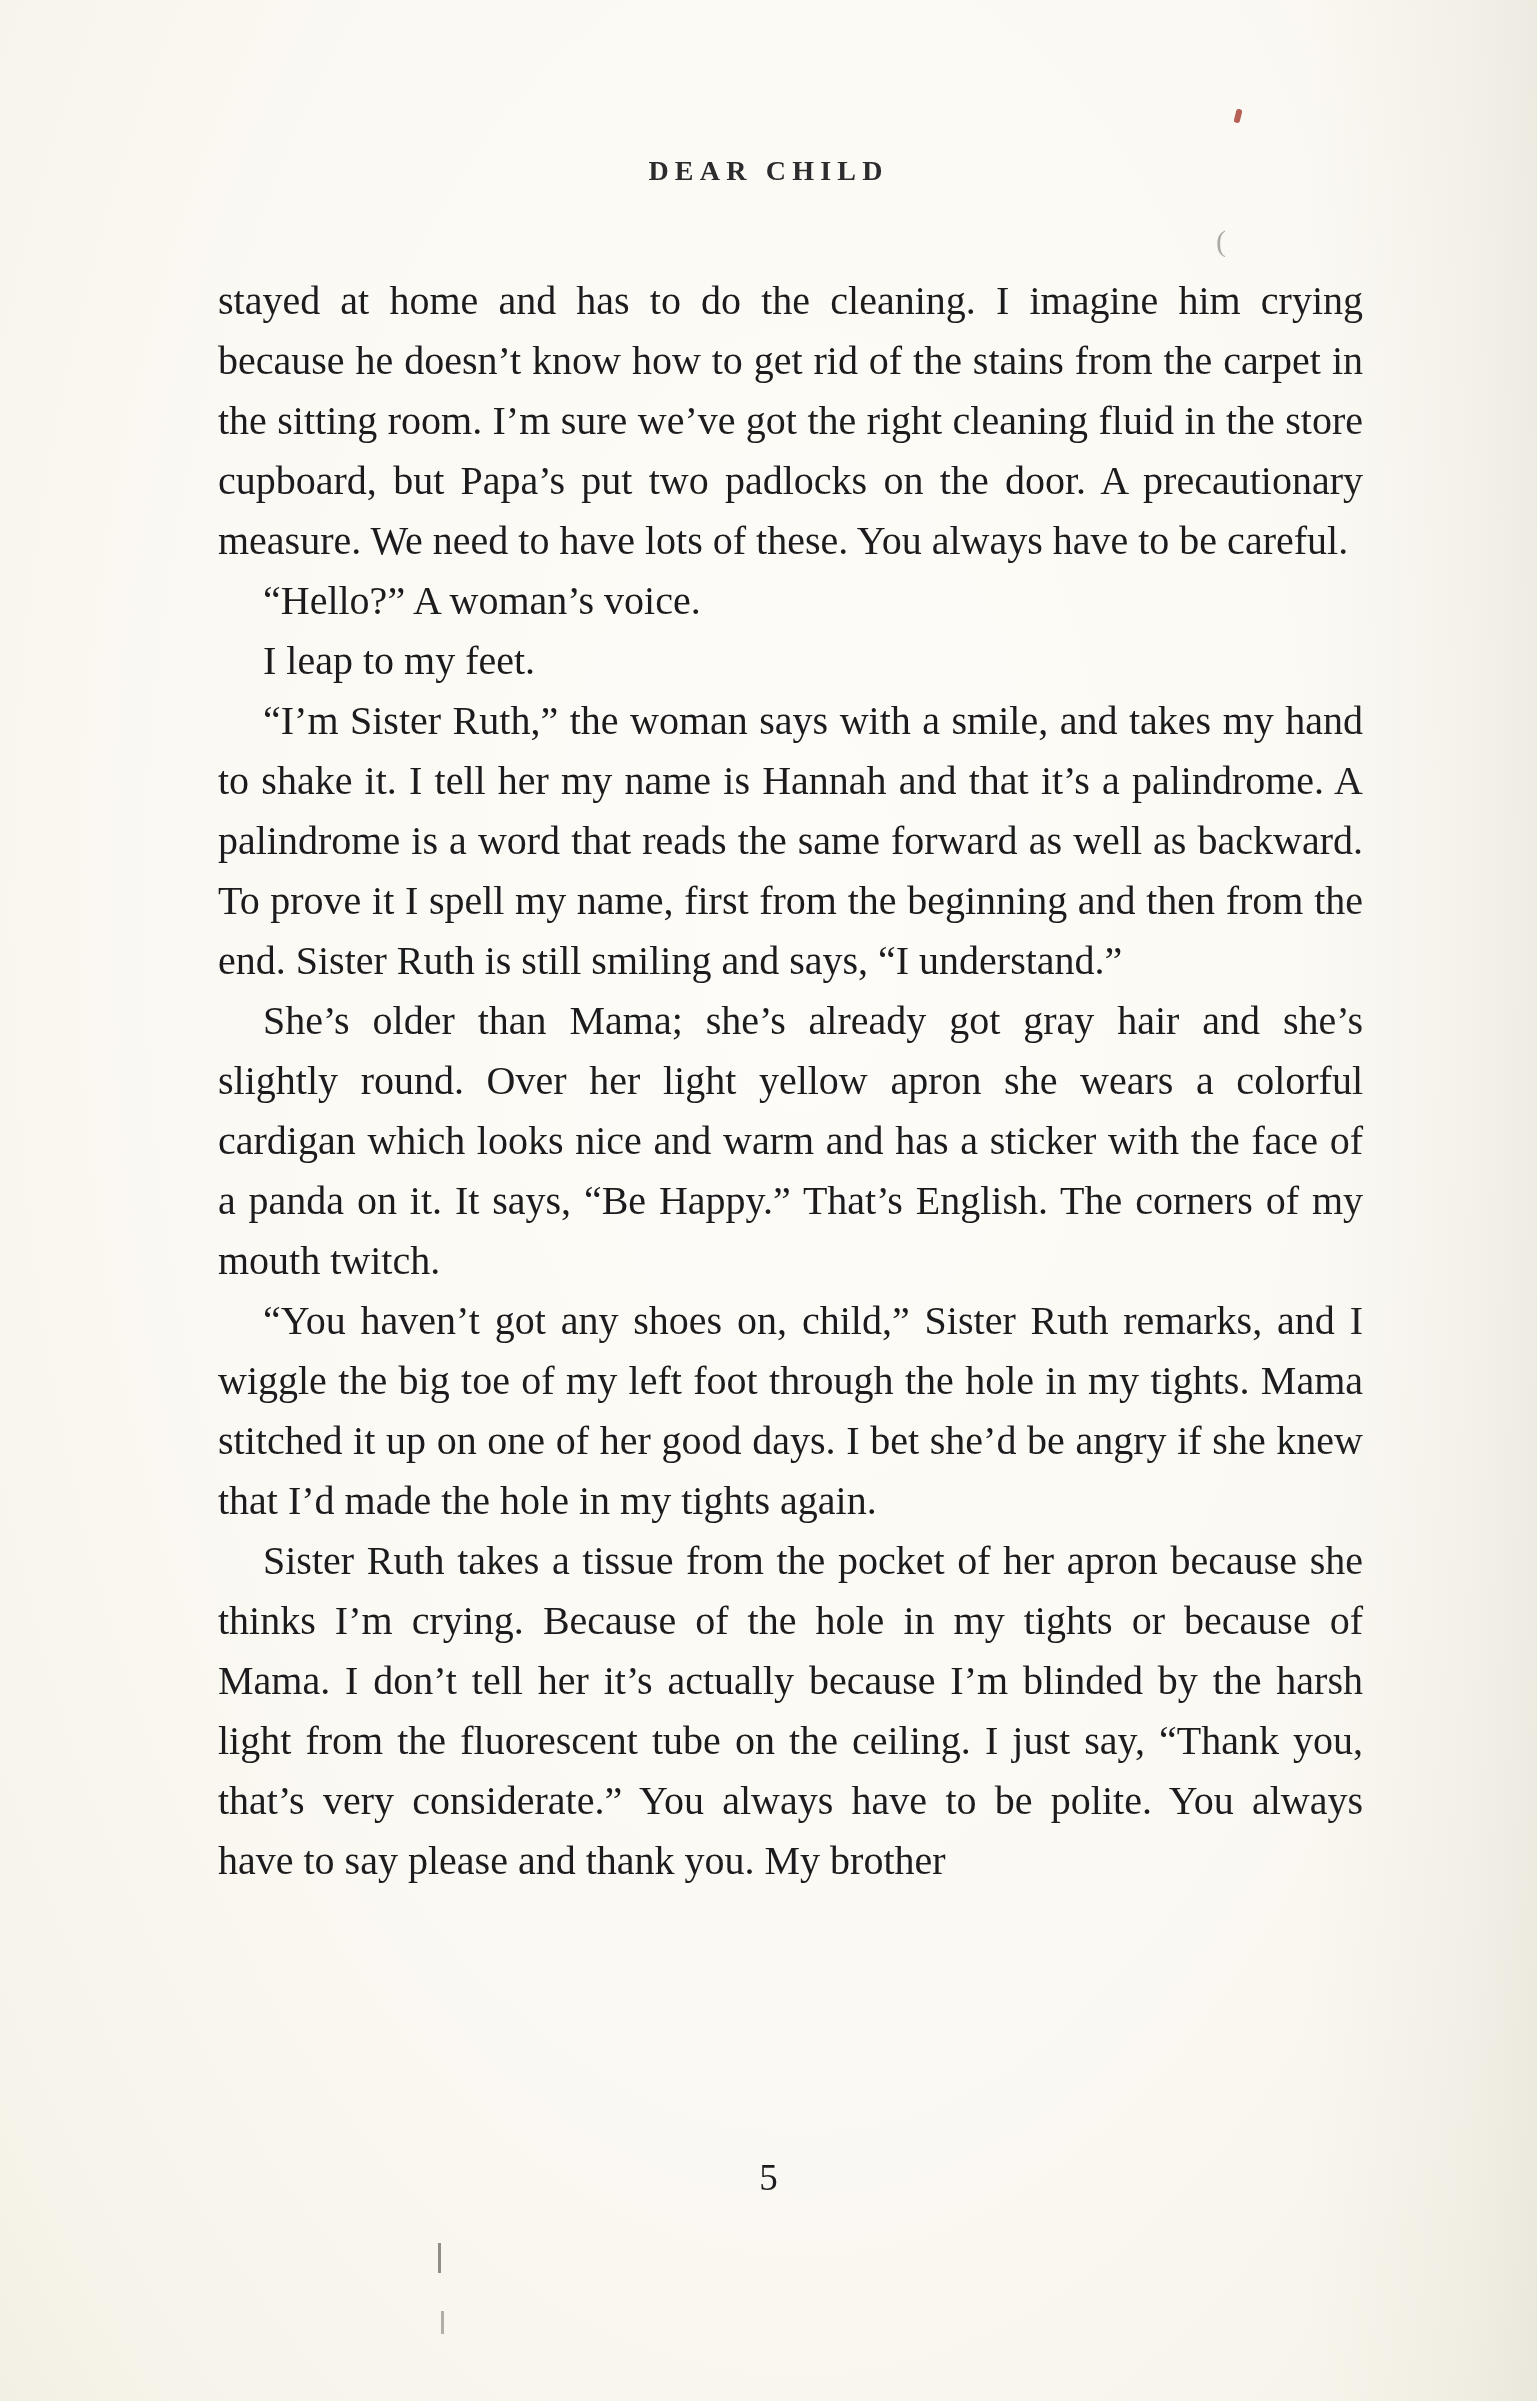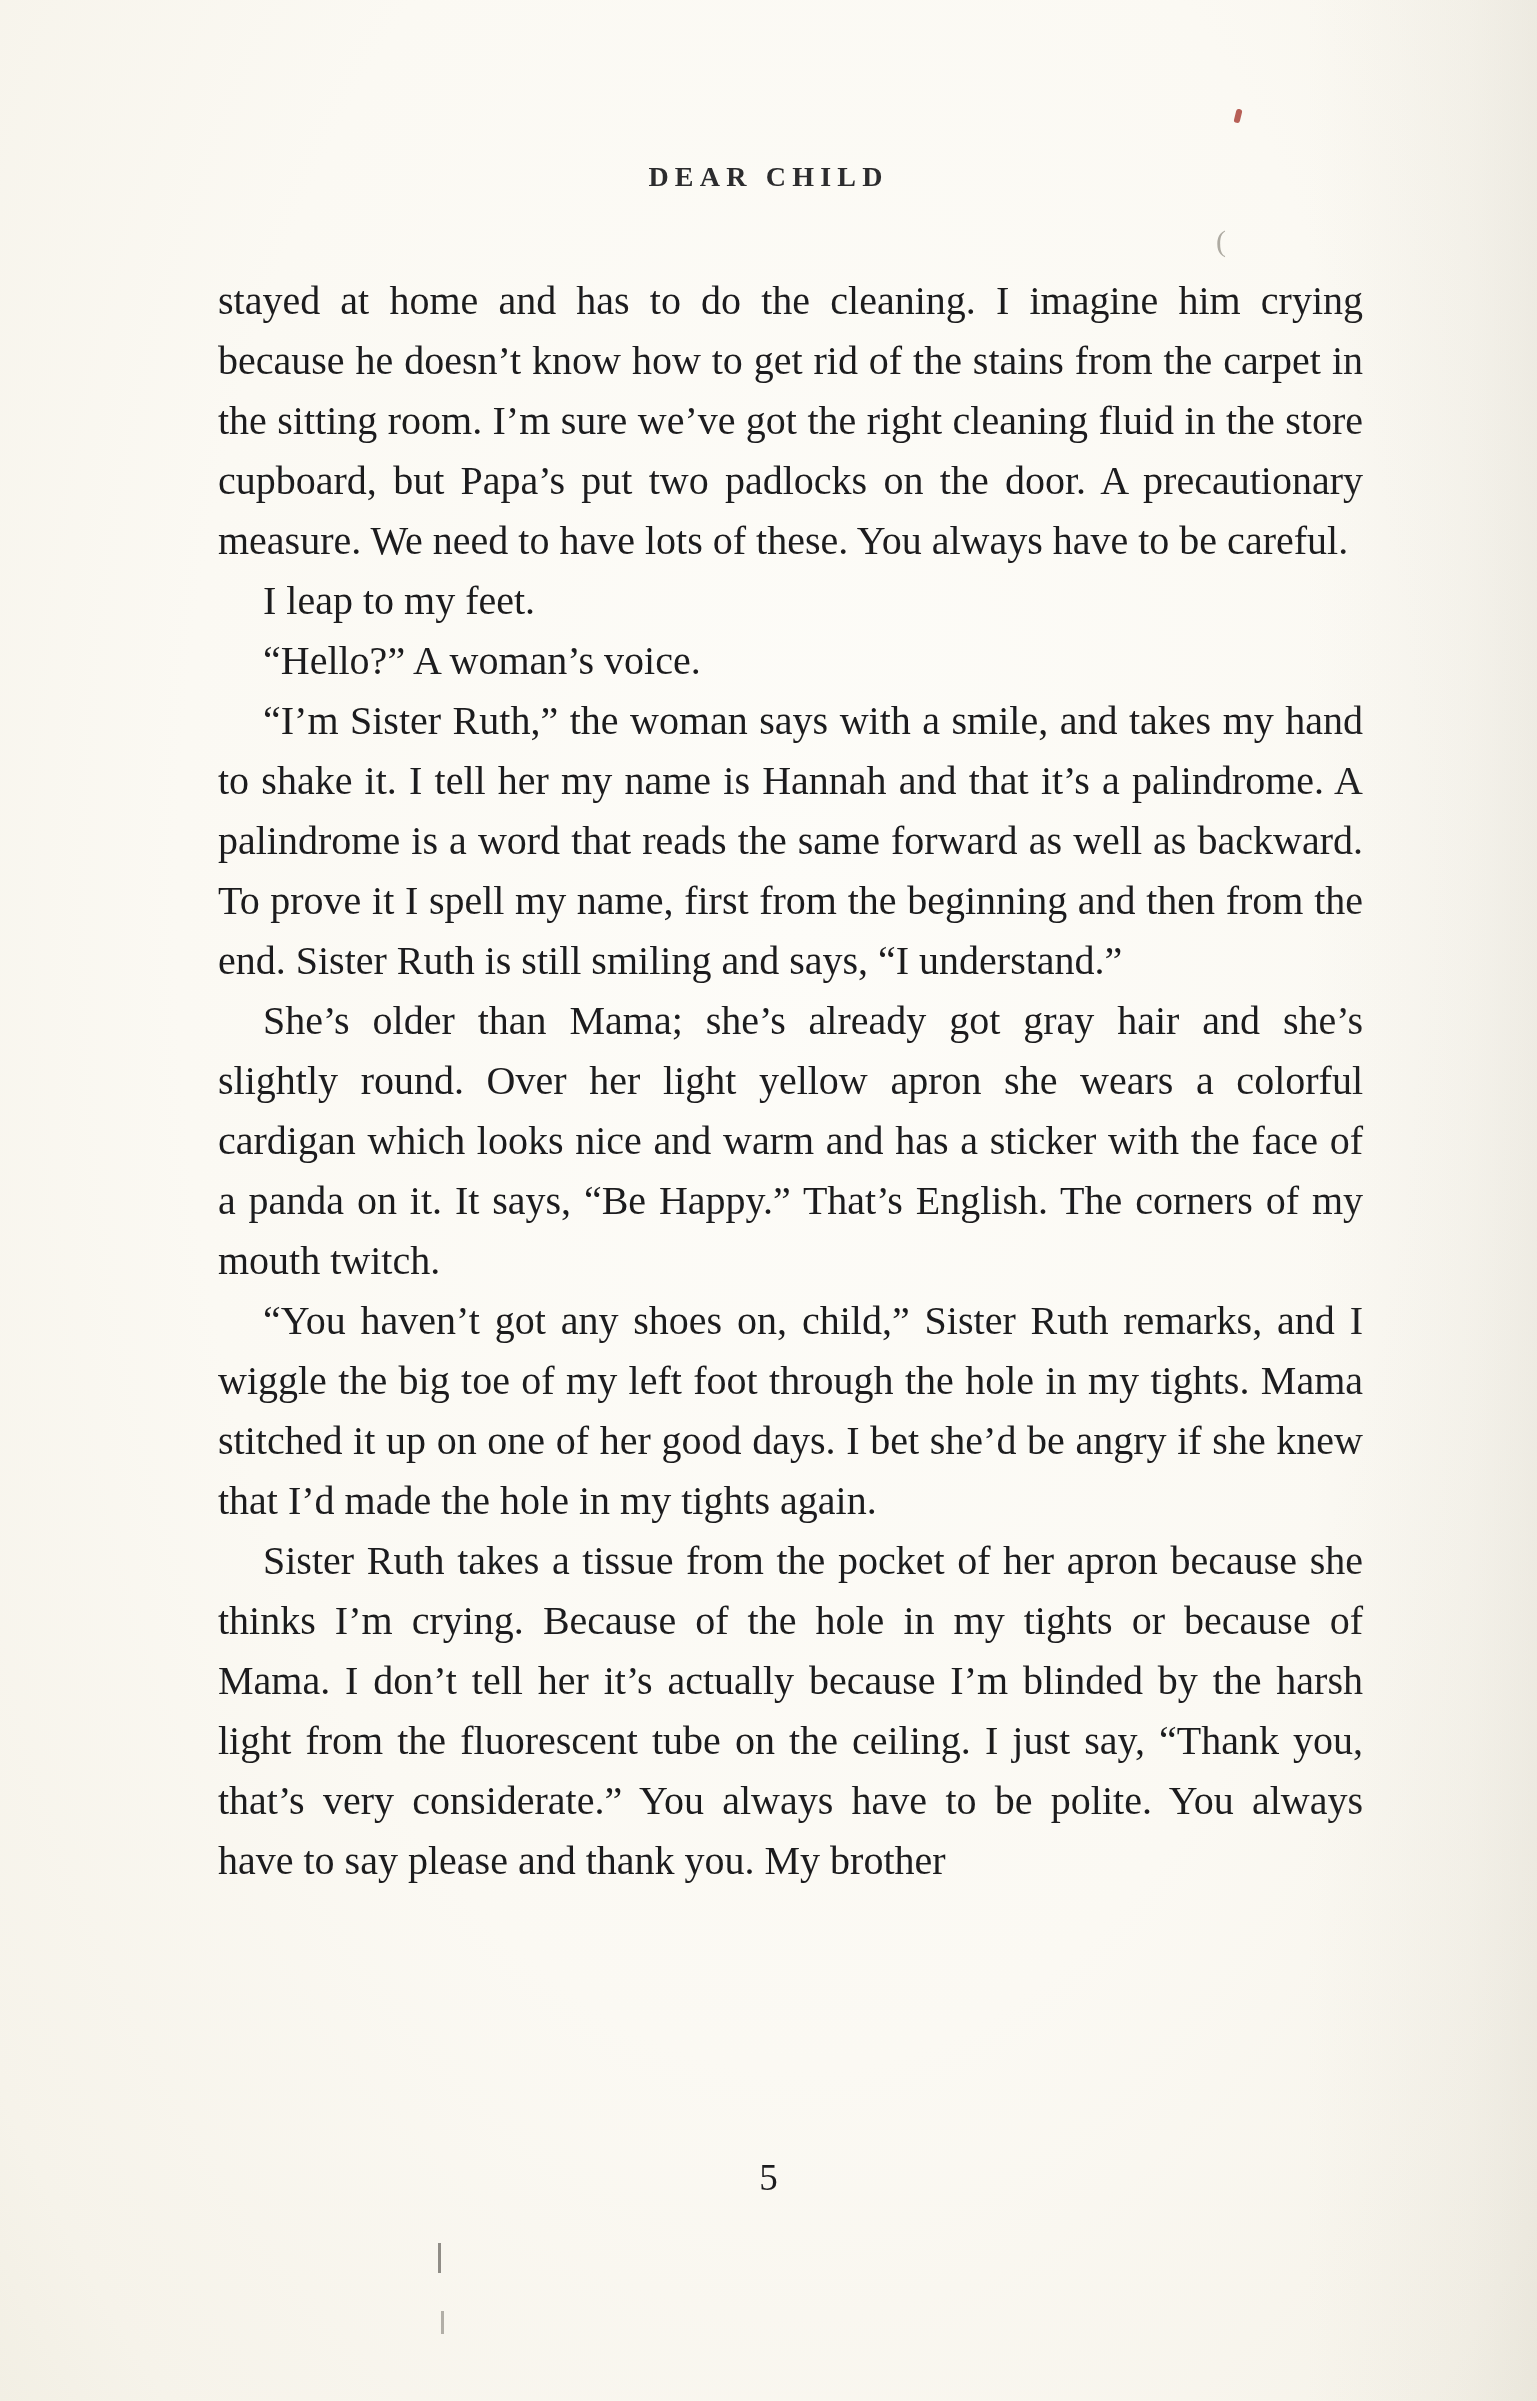--- a/index.html
+++ b/index.html
@@ -22,21 +22,21 @@
   .page::after {
     content: "";
     position: absolute;
     top: 0; right: 0;
     width: 231px; height: 100%;
     background: linear-gradient(to right, rgba(190,185,170,0) 0%, rgba(190,185,170,0.10) 70%, rgba(180,175,160,0.16) 100%);
     pointer-events: none;
   }
   .running-head {
     position: absolute;
-    top: 161px;
+    top: 155px;
     left: 0;
     width: 100%;
     text-align: center;
     font-size: 28px;
     font-weight: 700;
     letter-spacing: 6.2px;
     color: #2c2c2e;
   }
   .text-block {
     position: absolute;
@@ -106,22 +106,22 @@
 </style>
 </head>
 <body>
 
 <div class="page">
 
   <div class="running-head">DEAR CHILD</div>
 
   <div class="text-block">
       <p class="para">stayed at home and has to do the cleaning. I imagine him crying because he doesn’t know how to get rid of the stains from the carpet in the sitting room. I’m sure we’ve got the right cleaning fluid in the store cupboard, but Papa’s put two padlocks on the door. A precautionary measure. We need to have lots of these. You always have to be careful.</p>
+      <p class="para indent">“Hello?” A woman’s voice.</p>
       <p class="para indent">I leap to my feet.</p>
-      <p class="para indent">“Hello?” A woman’s voice.</p>
       <p class="para indent">“I’m Sister Ruth,” the woman says with a smile, and takes my hand to shake it. I tell her my name is Hannah and that it’s a palindrome. A palindrome is a word that reads the same forward as well as backward. To prove it I spell my name, first from the beginning and then from the end. Sister Ruth is still smiling and says, “I understand.”</p>
       <p class="para indent">She’s older than Mama; she’s already got gray hair and she’s slightly round. Over her light yellow apron she wears a colorful cardigan which looks nice and warm and has a sticker with the face of a panda on it. It says, “Be Happy.” That’s English. The corners of my mouth twitch.</p>
       <p class="para indent">“You haven’t got any shoes on, child,” Sister Ruth remarks, and I wiggle the big toe of my left foot through the hole in my tights. Mama stitched it up on one of her good days. I bet she’d be angry if she knew that I’d made the hole in my tights again.</p>
       <p class="para indent">Sister Ruth takes a tissue from the pocket of her apron because she thinks I’m crying. Because of the hole in my tights or because of Mama. I don’t tell her it’s actually because I’m blinded by the harsh light from the fluorescent tube on the ceiling. I just say, “Thank you, that’s very considerate.” You always have to be polite. You always have to say please and thank you. My brother</p>
     </div>
 
   <div class="page-number">5</div>
 
   <div class="artifact red-speck"></div>
 

